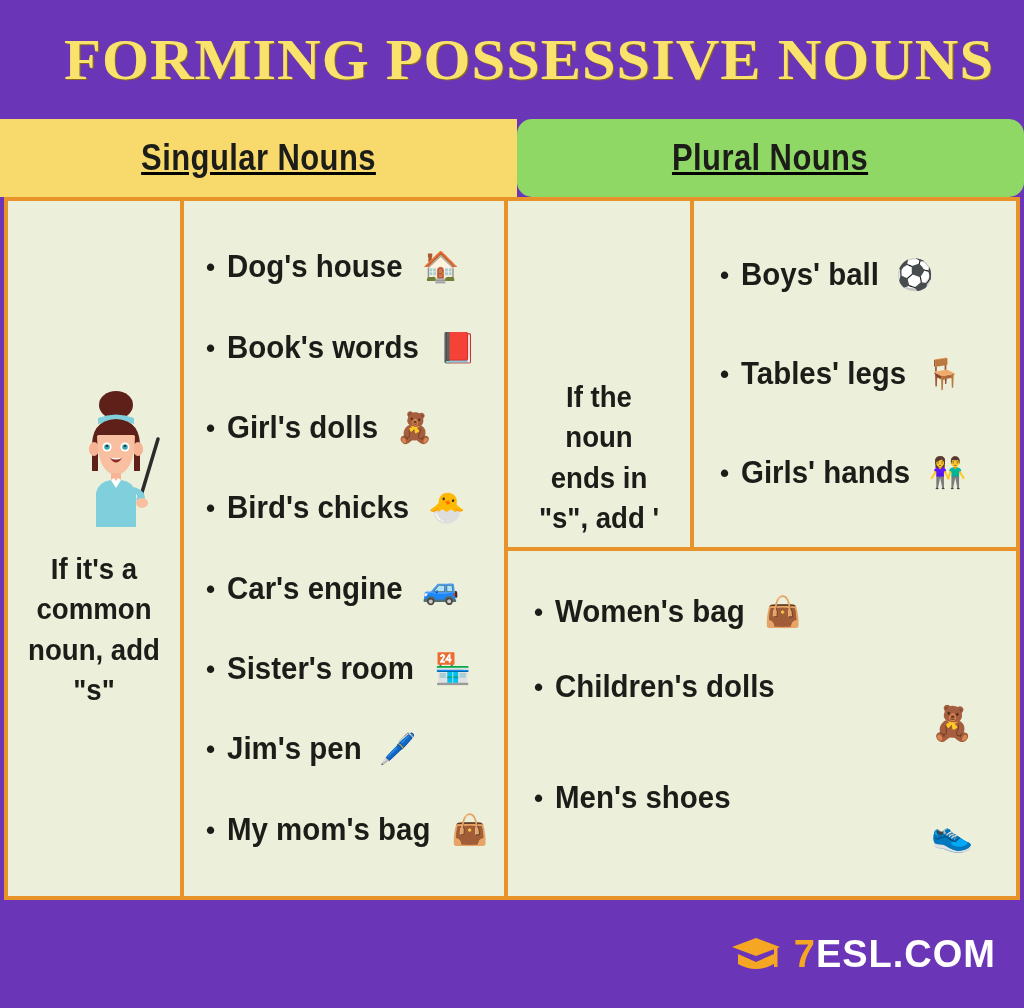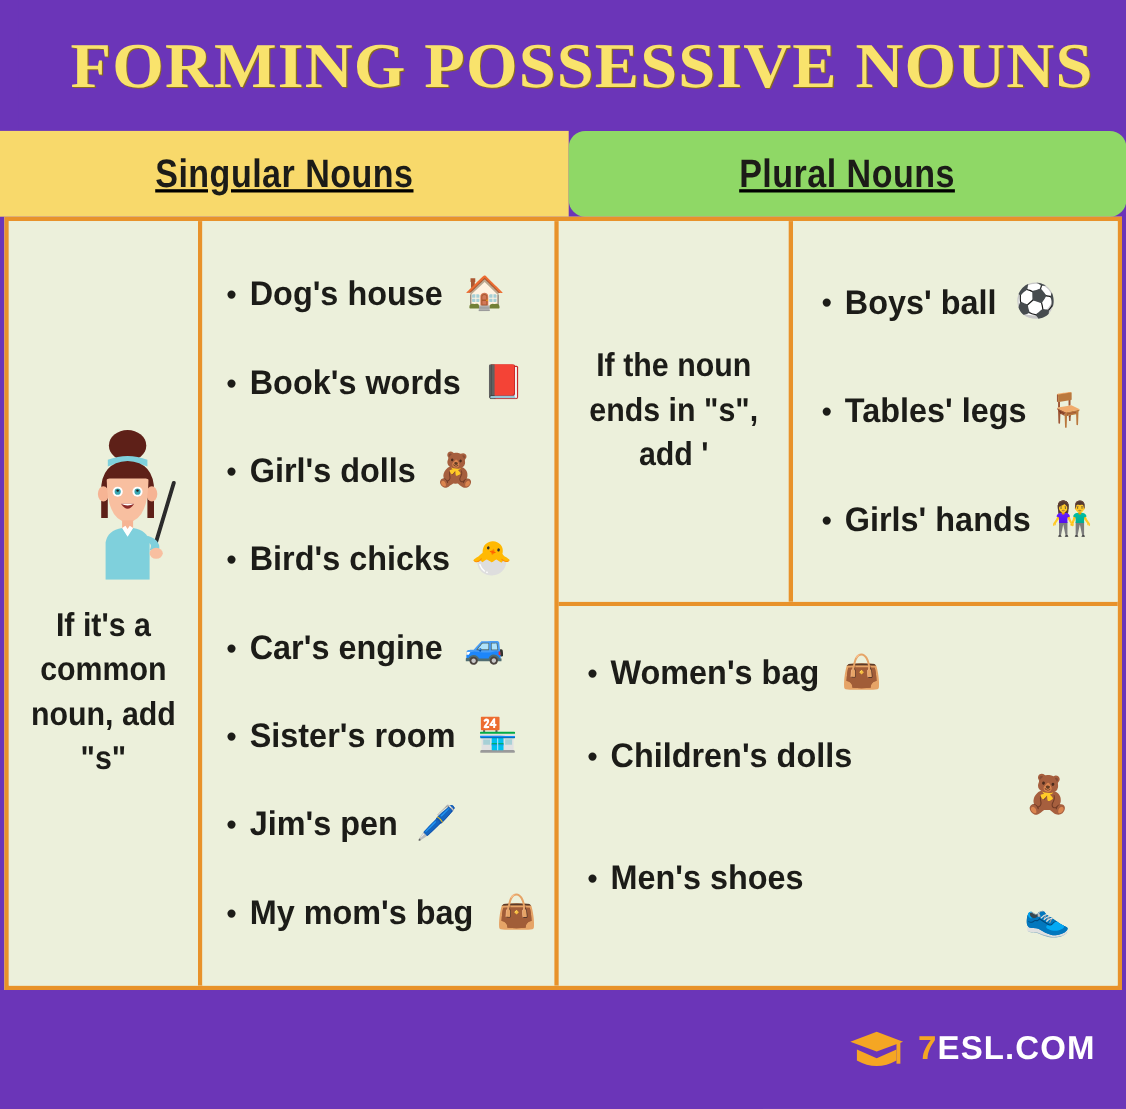--- a/index.html
+++ b/index.html
@@ -138,24 +138,24 @@
     display: flex;
     flex-direction: column;
   }
   .plural-row {
     flex: 1;
     display: flex;
   }
   #plural-row-1 { border-bottom: 4px solid #E8922A; }
 
   .col-rule-plural {
-    width: 213px;
+    width: 186px;
     border-right: 4px solid #E8922A;
     display: flex;
-    align-items: center;
+    align-items: flex-end;
     justify-content: center;
     padding: 8px 18px;
   }
 
   .col-examples-plural {
     flex: 1;
     padding: 24px 6px 24px 26px;
     display: flex;
     flex-direction: column;
     justify-content: space-around;
@@ -207,21 +207,21 @@
   }
   #logo {
     display: flex;
     align-items: center;
     gap: 12px;
   }
   #logo-cap { width: 52px; height: 40px; }
   #logo-text {
     font-family: "Liberation Sans", sans-serif;
     font-weight: bold;
-    font-size: 30px;
+    font-size: 38px;
     letter-spacing: 1px;
   }
   #logo-seven { color: #F5A623; }
   #logo-esl { color: #FFFFFF; }
 </style>
 </head>
 <body>
 
 <div id="page">
 

